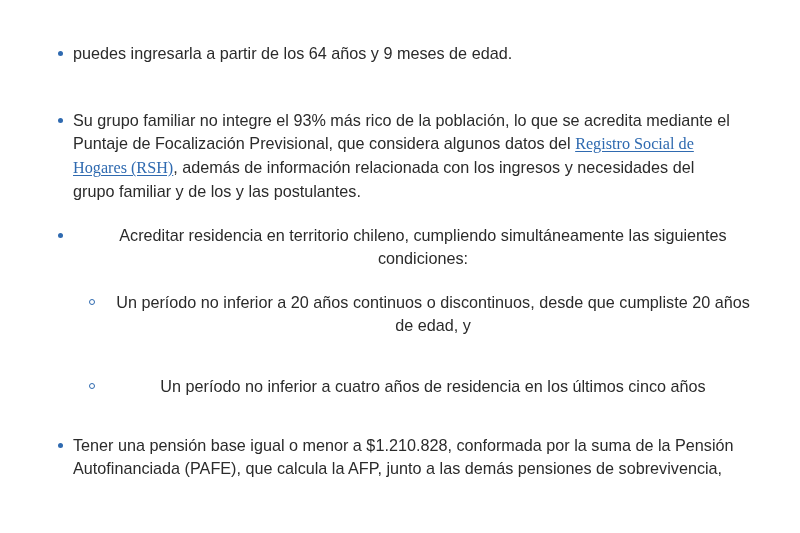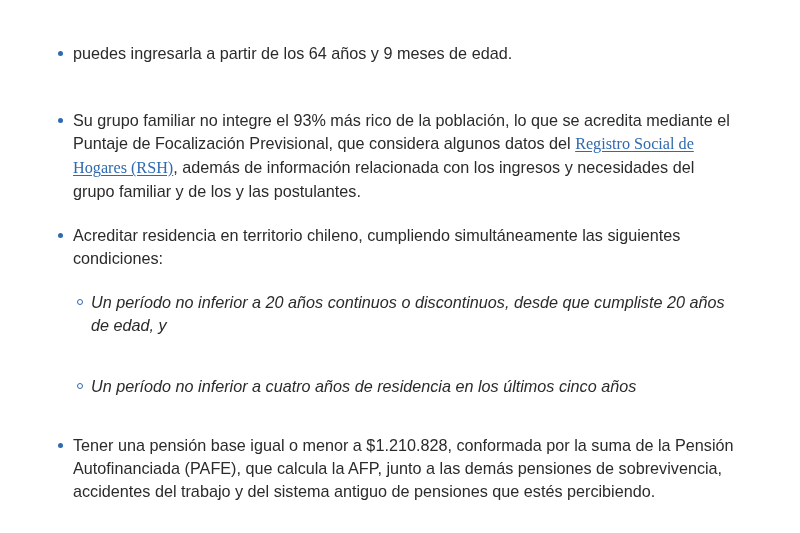--- a/index.html
+++ b/index.html
@@ -41,23 +41,22 @@
       border-radius: 50%;
       background: #2f6ab0;
     }
     .sub-list {
       list-style: none;
       margin: 0;
       padding: 0;
     }
     .sub-item {
       position: absolute;
-      left: 18px;
+      left: 30px;
       width: 660px;
-      font-style: italic;
     }
     .sub-bullet {
       position: absolute;
       left: -14px;
       top: 8px;
       width: 4px;
       height: 4px;
       border-radius: 50%;
       border: 1px solid #2f6ab0;
       background: transparent;
@@ -82,38 +81,37 @@
     </li>
 
     <li style="top:109px;">
       <span class="bullet"></span>
       <span class="line">Su grupo familiar no integre el 93% más rico de la población, lo que se acredita mediante el</span>
       <span class="line"><span>Puntaje de Focalización Previsional, que considera algunos datos del </span><a class="inline-link" href="#">Registro Social de</a></span>
       <span class="line"><a class="inline-link" href="#">Hogares (RSH)</a><span>, además de información relacionada con los ingresos y necesidades del</span></span>
       <span class="line">grupo familiar  y de los y las postulantes.</span>
     </li>
 
-    <li style="top:224px;">
+    <li style="top:224px;text-align:center;">
       <span class="bullet"></span>
       <span class="line">Acreditar residencia en territorio chileno, cumpliendo simultáneamente las siguientes</span>
       <span class="line">condiciones:</span>
       <ul class="sub-list">
         <li class="sub-item" style="top:67px;">
           <span class="sub-bullet"></span>
           <span class="line">Un período no inferior a 20 años continuos o discontinuos, desde que cumpliste 20 años</span>
           <span class="line">de edad, y</span>
         </li>
         <li class="sub-item" style="top:134px;margin-top:17px;">
           <span class="sub-bullet"></span>
           <span class="line">Un período no inferior a cuatro años de residencia en los últimos cinco años</span>
         </li>
       </ul>
     </li>
 
     <li style="top:422px;margin-top:12px;">
       <span class="bullet"></span>
       <span class="line">Tener una pensión base igual o menor a $1.210.828, conformada por la suma de la Pensión</span>
       <span class="line">Autofinanciada (PAFE), que calcula la AFP, junto a las demás pensiones de sobrevivencia,</span>
-      <span class="line">accidentes del trabajo y del sistema antiguo de pensiones que estés percibiendo.</span>
     </li>
 
   </ul>
 </div>
 
 </body></html>

